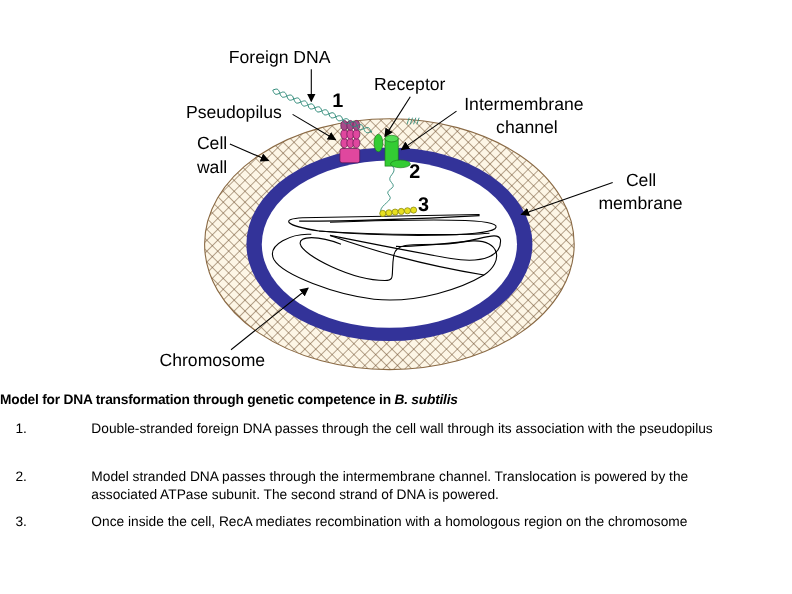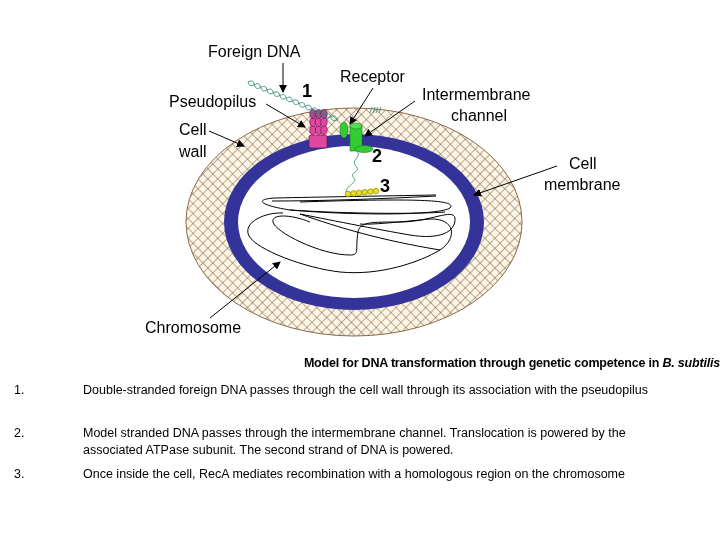--- a/index.html
+++ b/index.html
@@ -1,21 +1,21 @@
 <!DOCTYPE html>
 <html><head>
   <meta charset="utf-8">
   <style>
     html, body { margin: 0; padding: 0; background: #ffffff; }
     body { width: 720px; height: 540px; position: relative; overflow: hidden;
            font-family: "Liberation Sans", sans-serif; color: #000; }
     #diagram { position: absolute; left: 0; top: 0; width: 720px; height: 350px; }
     .lbl { font-family: "Liberation Sans", sans-serif; font-size: 16px; fill: #000; }
     .num { font-family: "Liberation Sans", sans-serif; font-size: 18px; font-weight: bold; fill: #000; }
-    #caption { position: absolute; left: 0; top: 356px; width: 720px; text-align: right;
+    #caption { position: absolute; left: 0; top: 356px; width: 720px; text-align: left;
                font-size: 12.5px; font-weight: bold; letter-spacing: -0.2px; }
     #caption i { font-style: italic; }
     .step { position: absolute; left: 0; width: 720px; font-size: 12.5px; line-height: 17px; }
     .step .n { position: absolute; left: 14px; top: 0; }
     .step .t { position: absolute; left: 49px; top: 0; width: 660px; margin-left: 34px; }
   </style>
 </head>
 <body>
 
 <svg id="diagram" viewBox="0 0 720 350" xmlns="http://www.w3.org/2000/svg">

